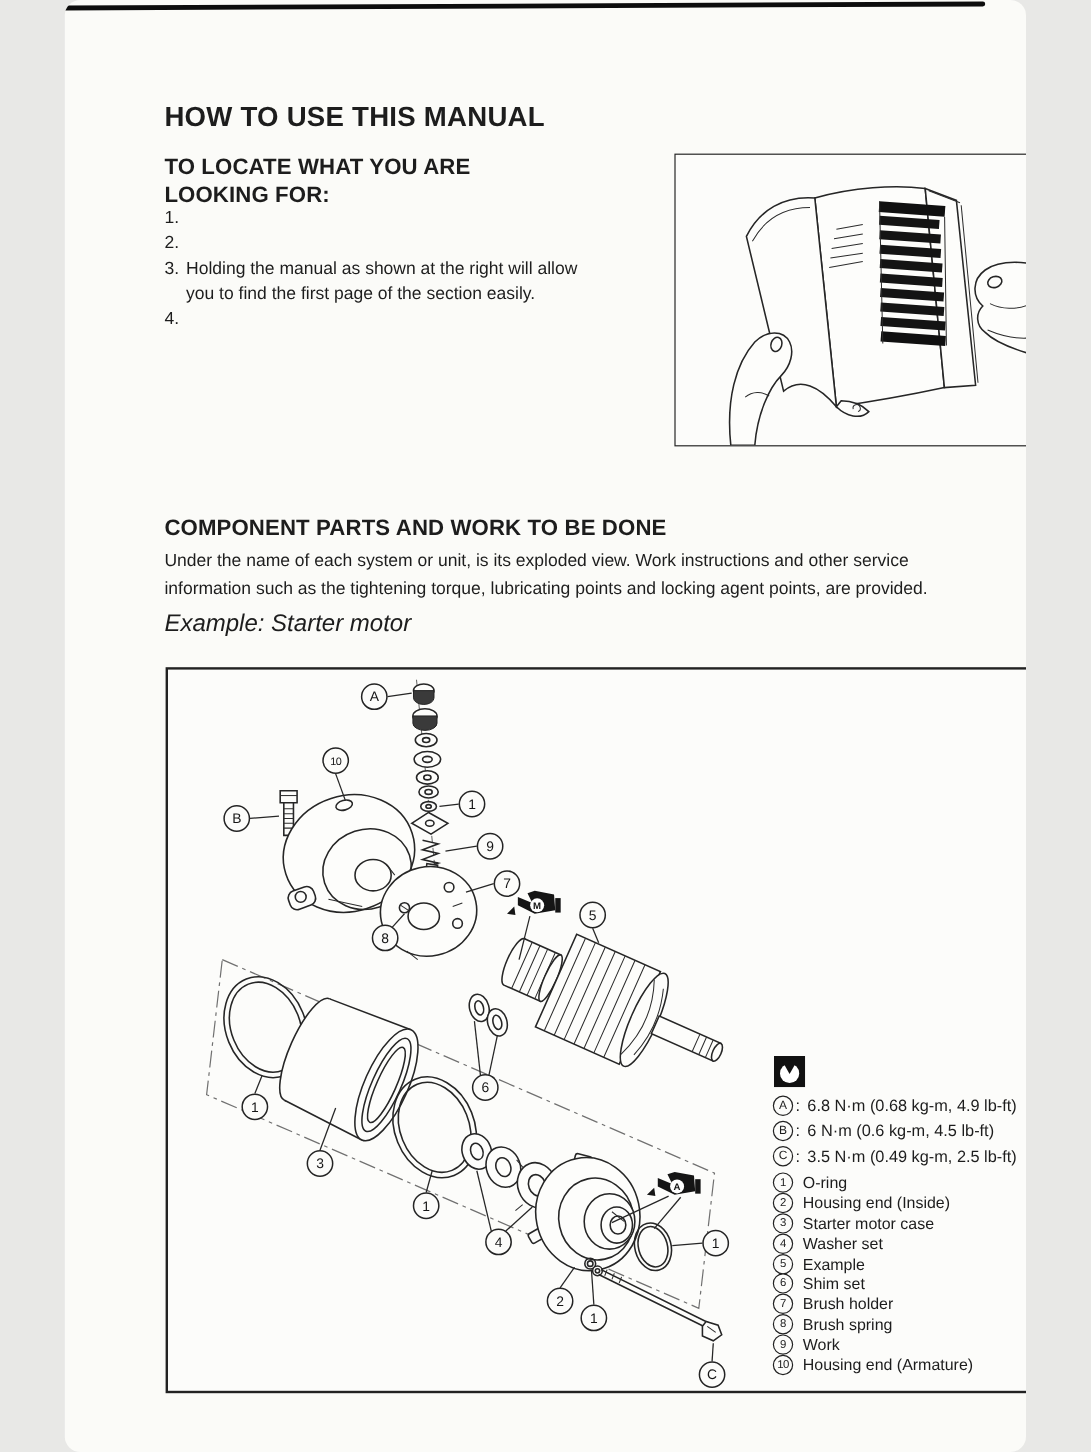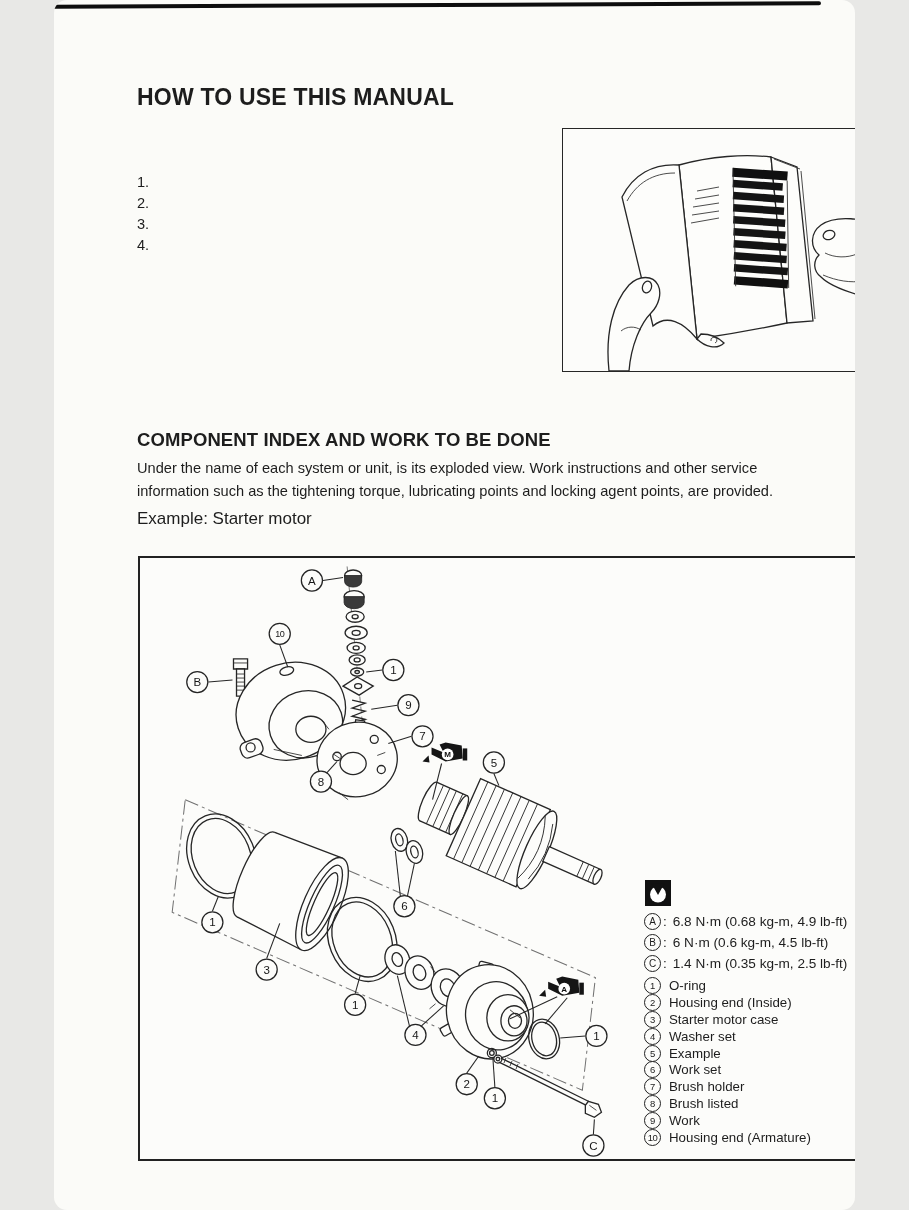--- a/index.html
+++ b/index.html
@@ -13,21 +13,21 @@
   .h1{position:absolute;left:83px;top:84px;font-size:23px;font-weight:700;letter-spacing:.2px;}
   .h2{position:absolute;font-size:18.5px;font-weight:700;line-height:22.5px;white-space:pre-line;letter-spacing:.1px;}
   .h2.locate{left:83px;top:128px;}
   .h2.component{left:83px;top:429px;}
   .howto-list{position:absolute;left:83px;top:172px;width:470px;margin:0;padding:0;list-style:none;
     font-size:14.6px;line-height:20.9px;}
   .howto-list li{display:flex;}
   .howto-list .num{flex:none;width:18px;}
   .howto-list .txt{white-space:pre-line;}
   .bodytext{position:absolute;left:83px;top:457px;width:800px;font-size:14.6px;line-height:22.6px;white-space:pre-line;}
-  .example{position:absolute;left:83px;top:509px;font-size:17px;}
+  .example{position:absolute;left:83px;top:509px;font-size:20px;font-style:italic;}
   .panel{position:absolute;background:#fcfcfa;}
   .panel.book{left:508px;top:128px;width:328px;height:242px;border:1.5px solid #262626;}
   .panel.figure{left:84px;top:556px;width:757px;height:601px;border:2px solid #222;}
   .panel svg.art{position:absolute;left:0;top:0;width:100%;height:100%;}
   
   .torque{position:absolute;left:504px;top:322px;}
   .torque-icon{display:block;margin:0 0 5px 1px;}
   .trow{display:flex;align-items:center;height:21px;font-size:13.6px;}
   .circ{flex:none;width:15px;height:15px;border:1.2px solid #222;border-radius:50%;
     display:inline-flex;align-items:center;justify-content:center;font-size:10px;background:#fcfcfa;}
@@ -51,30 +51,34 @@
   .lubeletter{font-family:"Liberation Sans",sans-serif;font-size:8px;font-weight:700;fill:#111;text-anchor:middle;}
 </style>
 </head>
 <body>
 
 <div class="page">
   <div class="scanline"></div>
 
   <div class="h1">HOW TO USE THIS MANUAL</div>
 
+  <div class="h2 locate">TO LOCATE WHAT YOU ARE
+LOOKING FOR:</div>
 
   <ul class="howto-list">
     <li>
         <span class="num">1.</span>
       </li>
     <li>
         <span class="num">2.</span>
       </li>
     <li>
         <span class="num">3.</span>
+        <span class="txt">Holding the manual as shown at the right will allow
+you to find the first page of the section easily.</span>
       </li>
     <li>
         <span class="num">4.</span>
       </li>
   </ul>
 
   <div class="panel book">
     <svg class="art" viewBox="0 0 328 242">
 
       <path class="ln" d="M116,36 C148,27 182,25 208,28 L224,194 C196,200 162,206 134,210 Z"></path>
@@ -111,21 +115,21 @@
       </g>
 
       <g>
         <path class="ln" d="M328,100 C300,88 272,86 258,96 C247,104 247,118 256,126 C250,132 250,142 258,148 C266,156 282,162 296,166 C310,172 322,184 328,192 Z"></path>
         <path class="thin" d="M262,124 C272,129 284,129 294,125 M260,146 C274,152 288,154 300,152"></path>
         <ellipse class="nf" cx="266" cy="106" rx="6" ry="4.5" transform="rotate(-18 266 106)"></ellipse>
       </g>
     </svg>
   </div>
 
-  <div class="h2 component">COMPONENT INDEX AND WORK TO BE DONE</div>
+  <div class="h2 component">COMPONENT PARTS AND WORK TO BE DONE</div>
   <div class="bodytext">Under the name of each system or unit, is its exploded view. Work instructions and other service
 information such as the tightening torque, lubricating points and locking agent points, are provided.</div>
   <div class="example">Example: Starter motor</div>
 
   <div class="panel figure">
     <svg class="art" viewBox="0 0 753 597">
 
       <polygon class="phantom" points="45,240 453,417 440,529 32,352"></polygon>
 
       <line class="axis" x1="206" y1="8" x2="222" y2="172"></line>
@@ -383,21 +387,21 @@
           <span class="tval">6.8 N·m (0.68 kg-m, 4.9 lb-ft)</span>
       </div>
       <div class="trow">
         <span class="circ">B</span>
           <span class="sep">:</span>
           <span class="tval">6 N·m (0.6 kg-m, 4.5 lb-ft)</span>
       </div>
       <div class="trow">
         <span class="circ">C</span>
           <span class="sep">:</span>
-          <span class="tval">1.4 N·m (0.35 kg-m, 2.5 lb-ft)</span>
+          <span class="tval">3.5 N·m (0.49 kg-m, 2.5 lb-ft)</span>
       </div>
     </div>
 
     <ul class="parts">
       <li class="prow">
           <span class="pcirc">1</span>
           <span class="pname">O-ring</span>
         </li>
       <li class="prow">
           <span class="pcirc">2</span>
@@ -410,29 +414,29 @@
       <li class="prow">
           <span class="pcirc">4</span>
           <span class="pname">Washer set</span>
         </li>
       <li class="prow">
           <span class="pcirc">5</span>
           <span class="pname">Example</span>
         </li>
       <li class="prow">
           <span class="pcirc">6</span>
-          <span class="pname">Work set</span>
+          <span class="pname">Shim set</span>
         </li>
       <li class="prow">
           <span class="pcirc">7</span>
           <span class="pname">Brush holder</span>
         </li>
       <li class="prow">
           <span class="pcirc">8</span>
-          <span class="pname">Brush listed</span>
+          <span class="pname">Brush spring</span>
         </li>
       <li class="prow">
           <span class="pcirc">9</span>
           <span class="pname">Work</span>
         </li>
       <li class="prow">
           <span class="pcirc">10</span>
           <span class="pname">Housing end (Armature)</span>
         </li>
     </ul>

